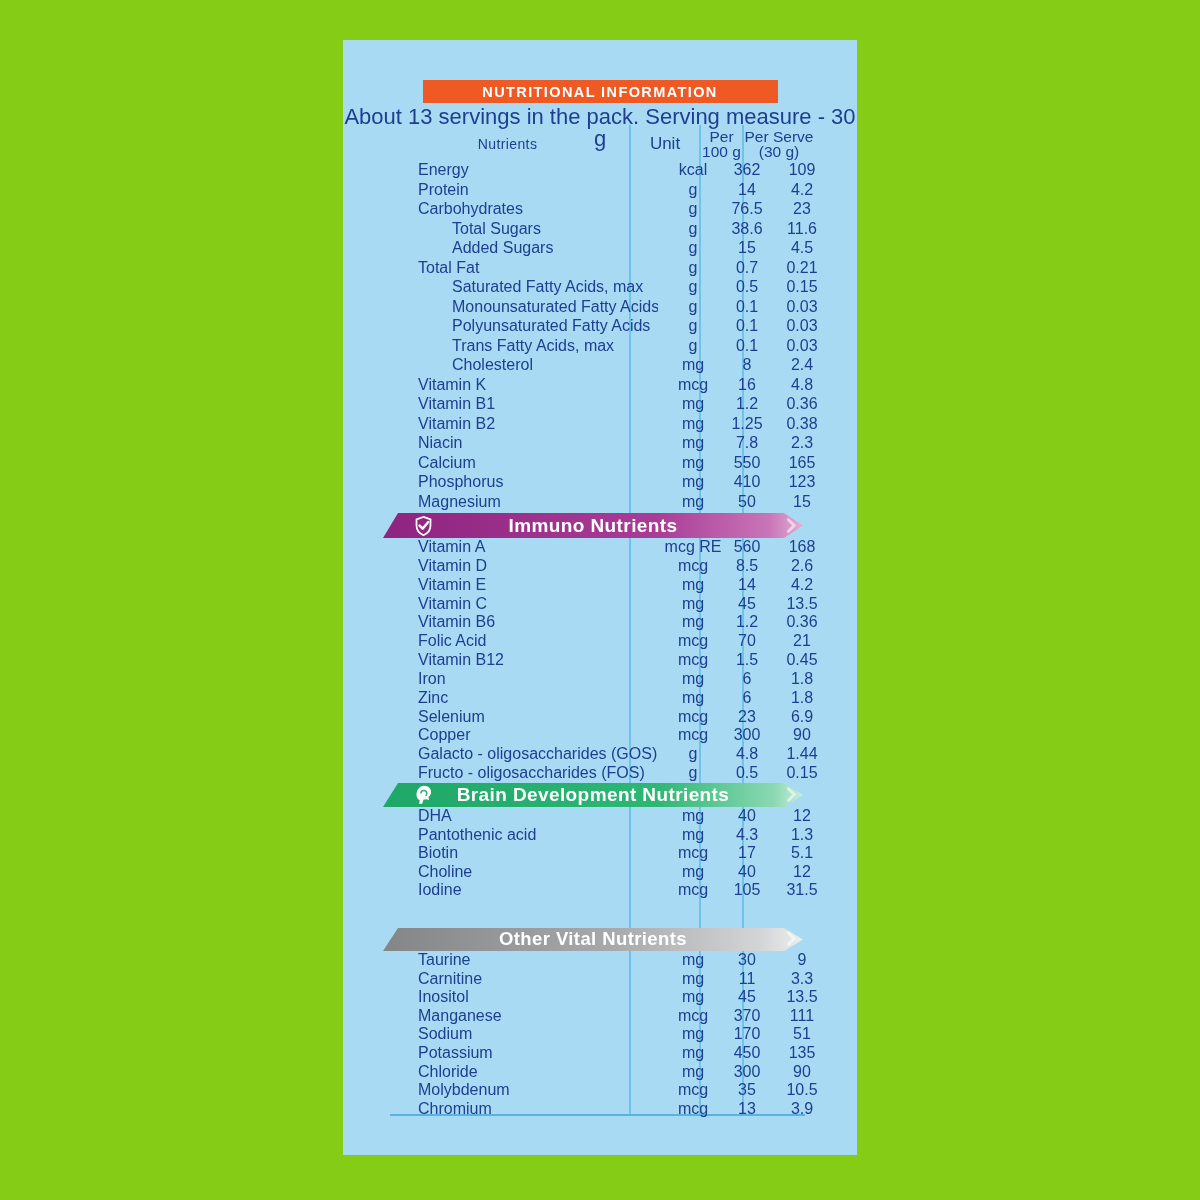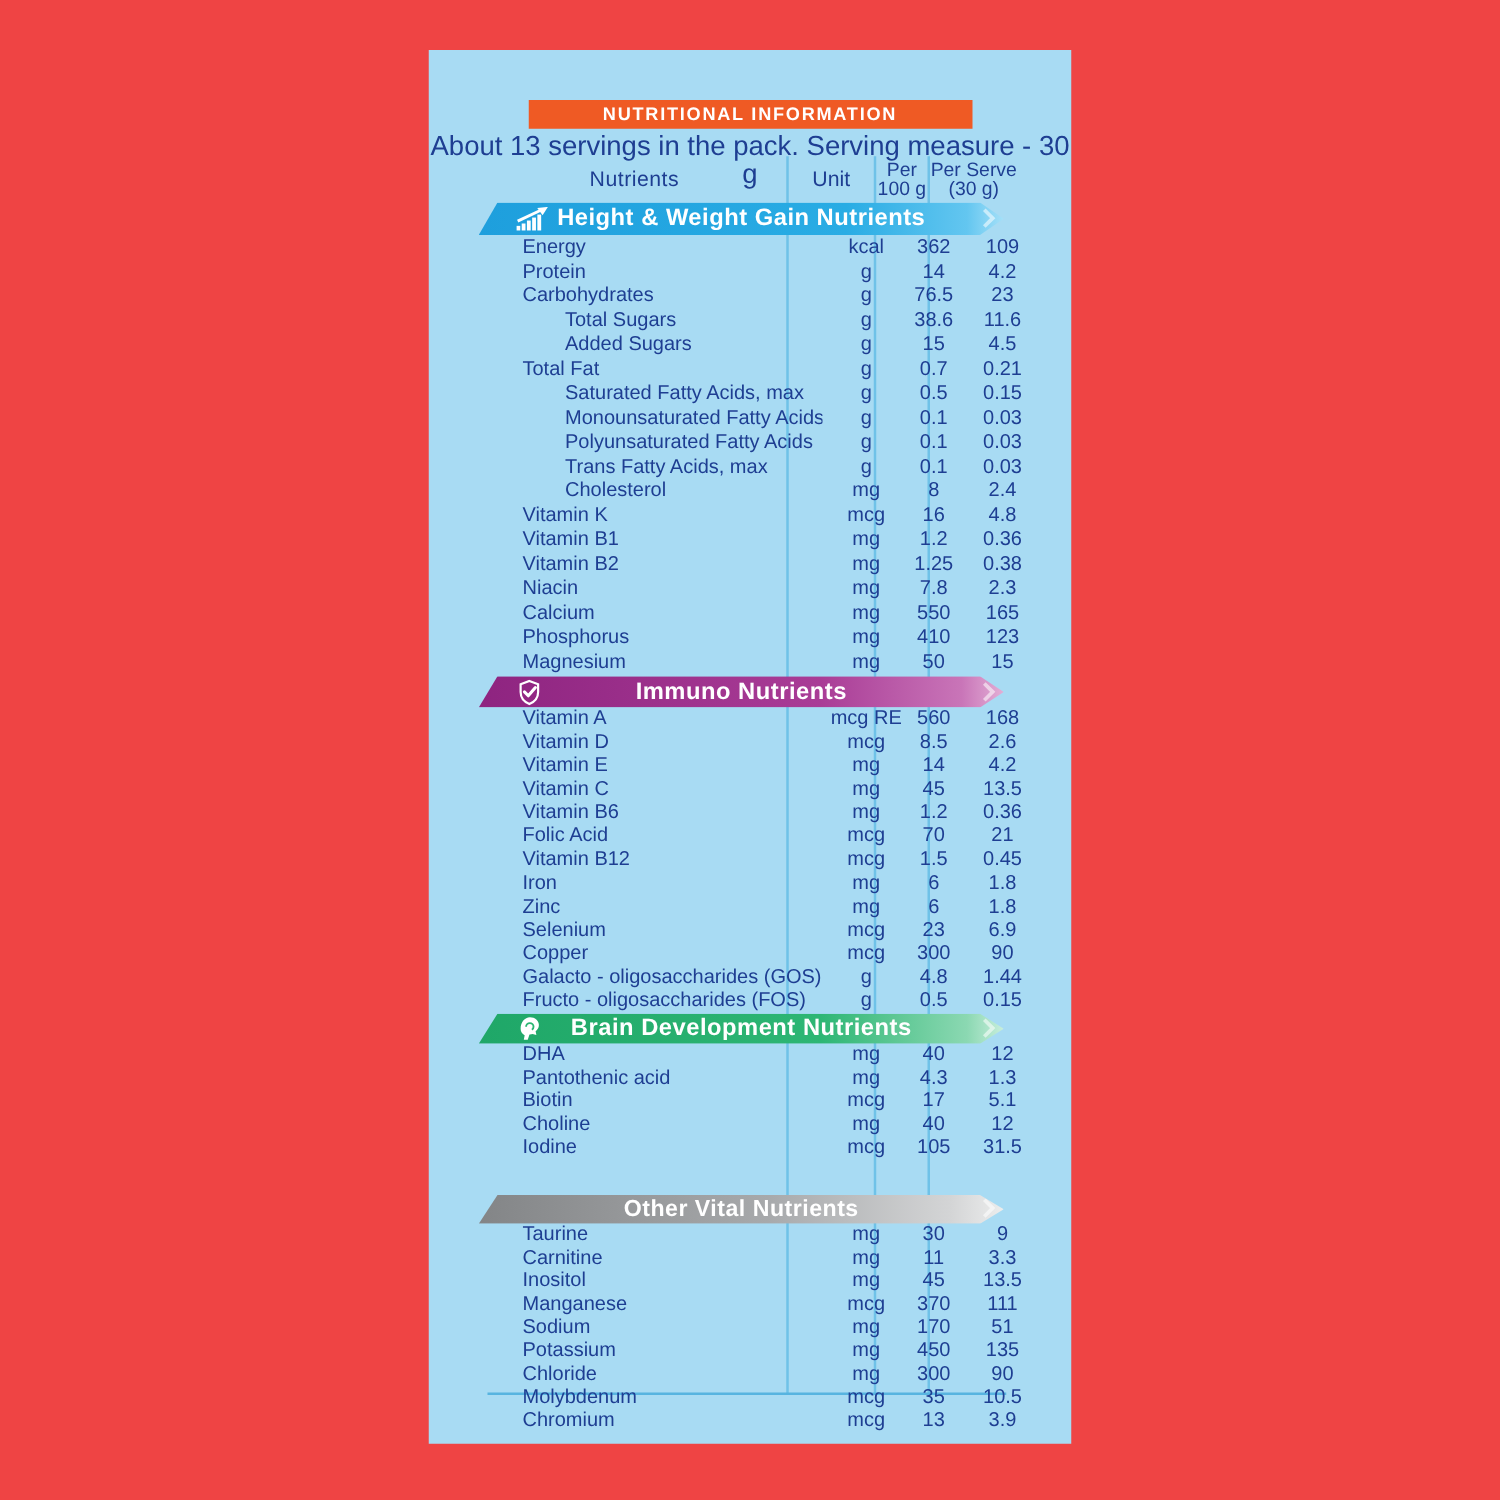--- a/index.html
+++ b/index.html
@@ -1,40 +1,40 @@
 <!DOCTYPE html>
 <html><head>
 <meta charset="utf-8">
 <style>
   html,body{margin:0;padding:0;}
   body{
     width:1200px;height:1200px;background:#ffffff;
     font-family:"Liberation Sans","DejaVu Sans",sans-serif;
     position:relative;overflow:hidden;
   }
-  .stage{position:absolute;inset:0;background:#ef4444;}
+  .stage{position:absolute;inset:0;background:#84cc16;}
   .panel{
     position:absolute;left:343px;top:40px;width:514px;height:1115px;
     background:#A8DBF3;color:#1E3E92;
   }
   
   .title-banner{
     margin:40px auto 0 auto;width:355px;height:23px;background:#EF5A24;
     display:flex;align-items:center;justify-content:center;
   }
   .title-banner span{
     color:#ffffff;font-weight:bold;font-size:14.5px;letter-spacing:1.4px;
   }
   .serving{
     margin-top:3px;height:22px;line-height:22px;text-align:center;
     font-size:22px;font-weight:500;color:#1E3E92;
   }
   
   .col-header{display:flex;height:32px;align-items:center;font-size:15.5px;}
-  .col-header .c-name{width:287px;padding-left:42px;box-sizing:border-box;text-align:center;font-size:17px;letter-spacing:.4px;}
+  .col-header .c-name{width:287px;padding-left:42px;box-sizing:border-box;text-align:center;font-size:14px;letter-spacing:.4px;}
   .col-header .c-unit{width:70px;text-align:center;font-size:17px;}
   .col-header .c-100,.col-header .c-serve{display:flex;flex-direction:column;text-align:center;line-height:15px;}
   .col-header .c-100{width:43px;}
   .col-header .c-serve{width:72px;}
   
   .banner{
     position:relative;margin-left:40px;width:420px;height:25px;
     clip-path:polygon(15px 0, calc(100% - 19px) 0, 100% 50%, calc(100% - 19px) 100%, 0 100%);
     display:flex;align-items:center;justify-content:center;z-index:2;
   }
@@ -89,37 +89,20 @@
         <span>Per</span>
         <span>100 g</span>
       </div>
       <div class="c-serve">
         <span>Per Serve</span>
         <span>(30 g)</span>
       </div>
     </div>
 
     <div id="sections">
-        <div class="banner s1" style="background: linear-gradient(90deg, rgb(30, 159, 221), rgb(41, 172, 228) 70%, rgb(99, 198, 240) 93%, rgb(165, 224, 248));">
-          <span class="banner-icon">
-            <svg viewBox="0 0 27 20" width="26" height="19">
-              <g fill="#fff">
-                <rect x="0" y="16" width="3.2" height="4"></rect>
-                <rect x="4.4" y="14" width="3.2" height="6"></rect>
-                <rect x="8.8" y="11.5" width="3.2" height="8.5"></rect>
-                <rect x="13.2" y="9" width="3.2" height="11"></rect>
-                <rect x="17.6" y="6.5" width="3.2" height="13.5"></rect>
-              </g>
-              <path d="M1 12 L20 3" stroke="#fff" stroke-width="2.4" fill="none"></path>
-              <polygon points="26.5,0 17.5,1 22,7" fill="#fff"></polygon>
-            </svg>
-          </span>
-          <span class="banner-label">Height &amp; Weight Gain Nutrients</span>
-          <span class="banner-chevron"></span>
-        </div>
         <div class="rows s1-rows">
           <div class="row">
             <div class="cell-name">Energy</div>
             <div class="cell-unit">kcal</div>
             <div class="cell-100">362</div>
             <div class="cell-serve">109</div>
           </div>
           <div class="row">
             <div class="cell-name">Protein</div>
             <div class="cell-unit">g</div>

